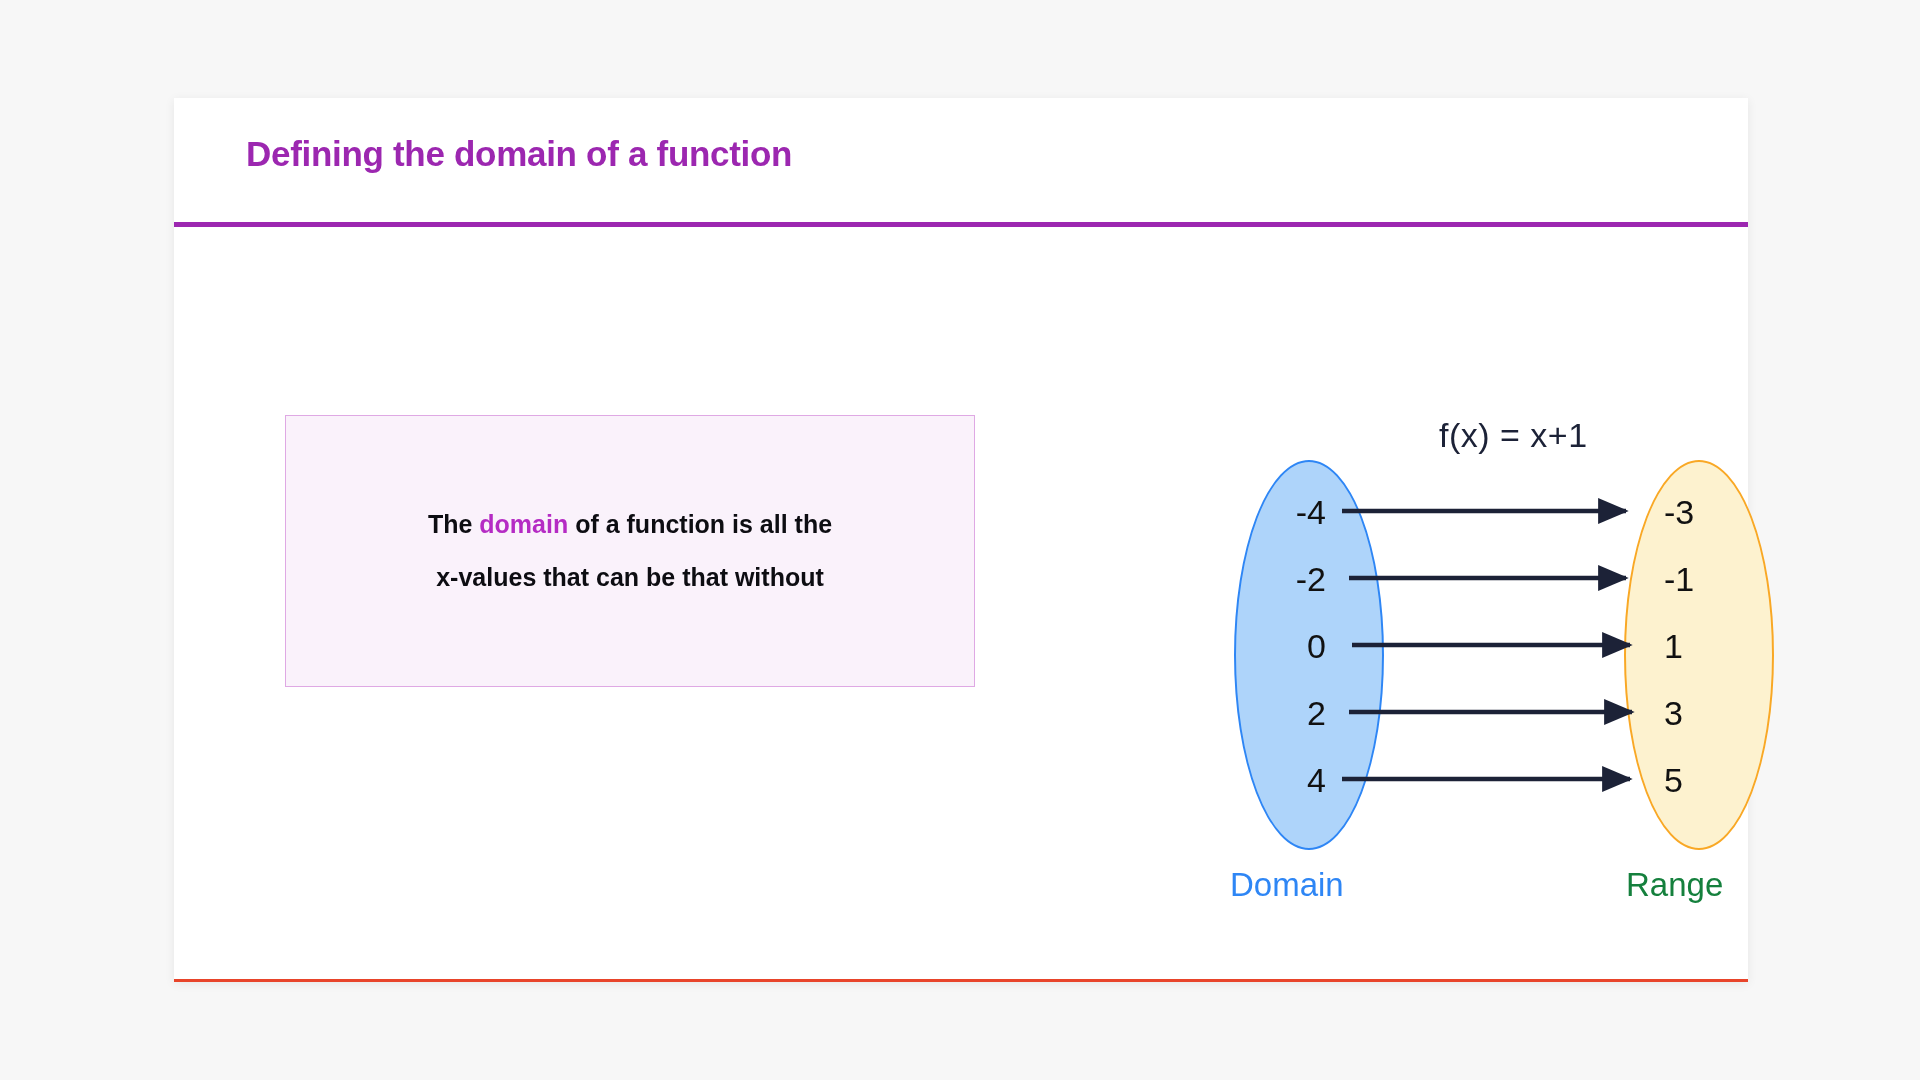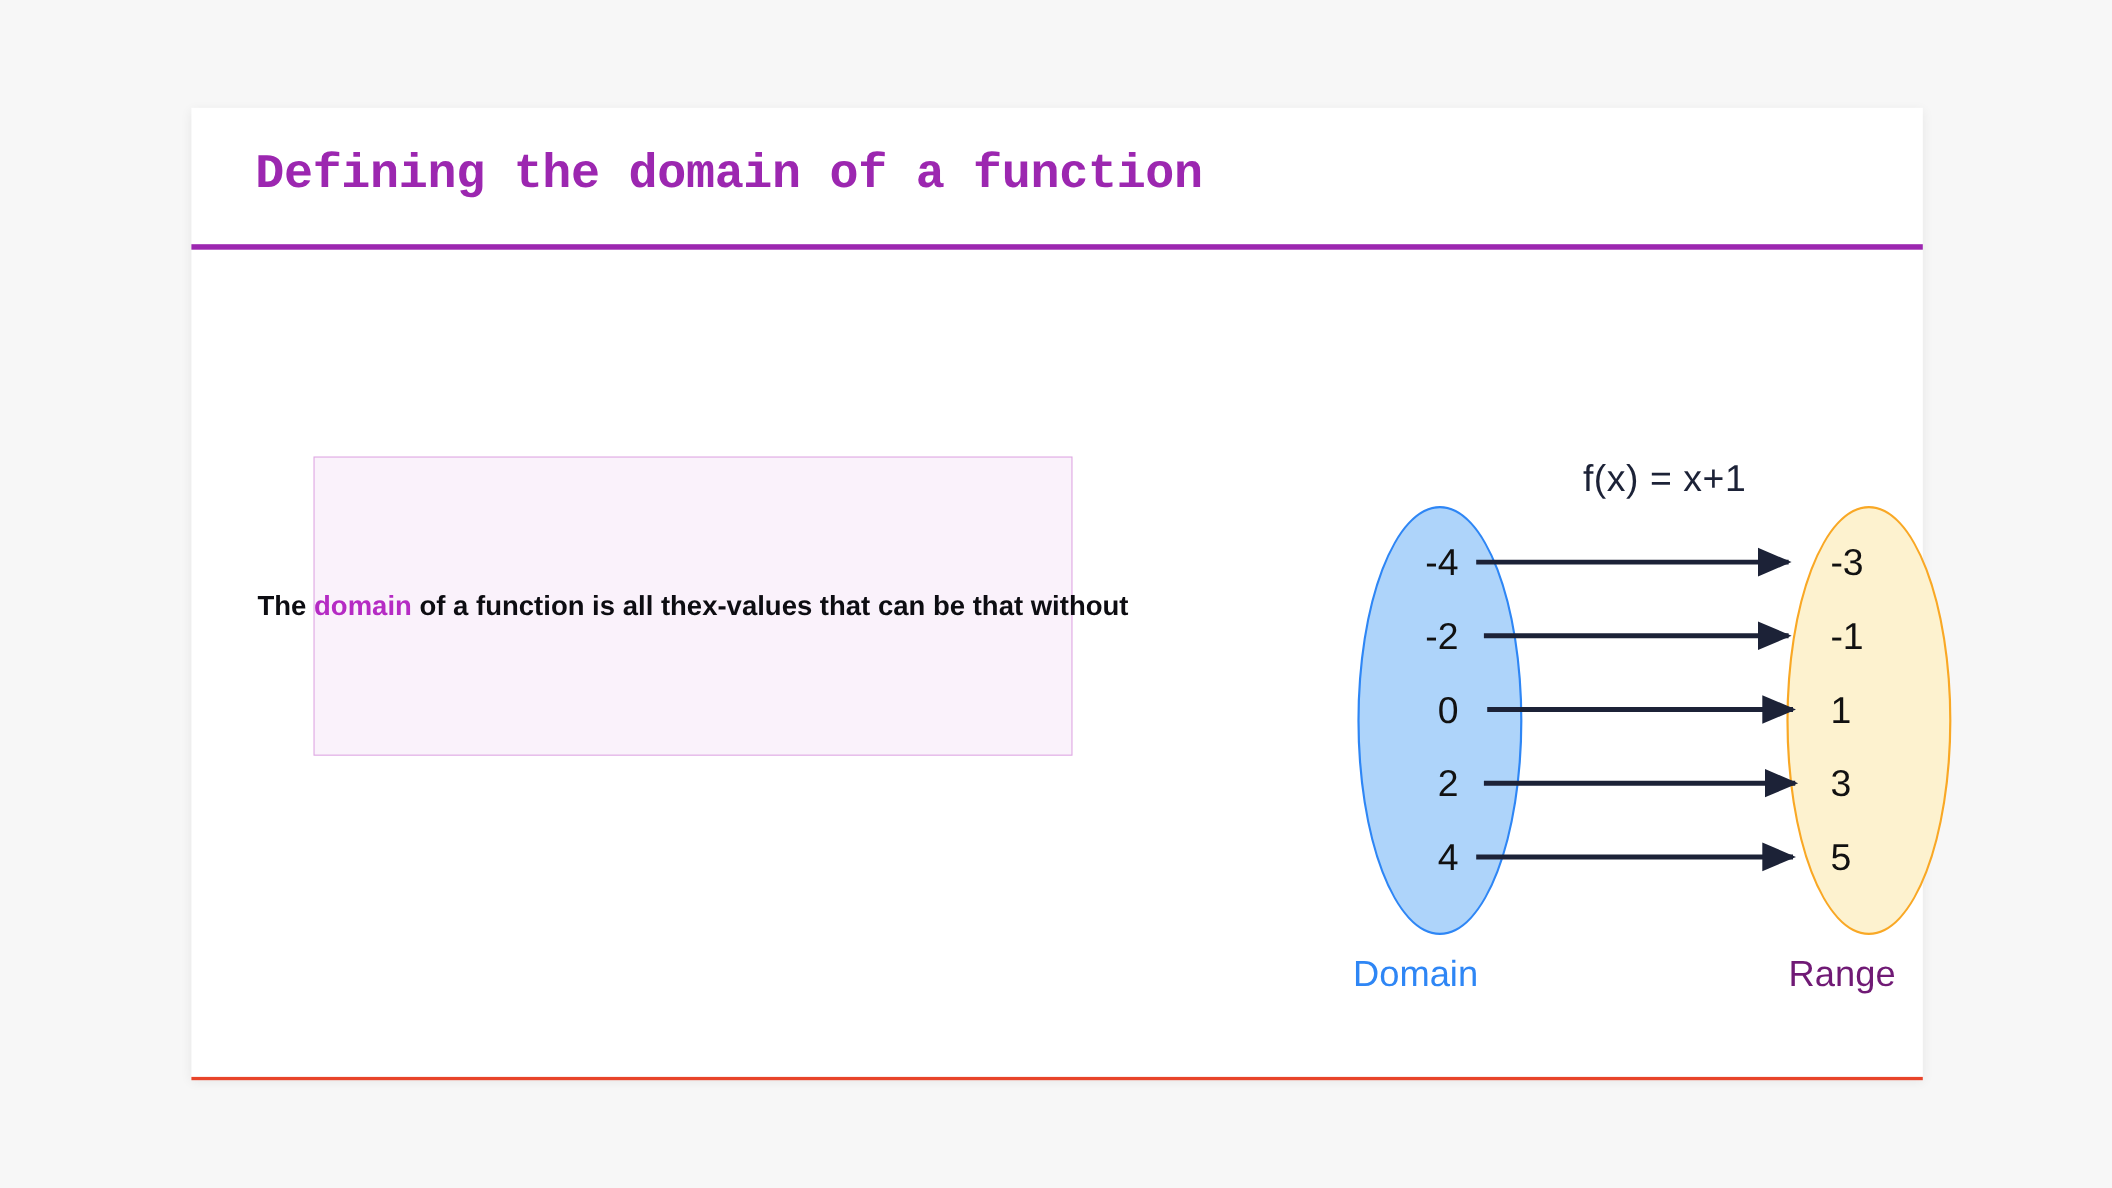--- a/index.html
+++ b/index.html
@@ -29,28 +29,27 @@
   .slide-header {
     position: absolute;
     left: 0;
     top: 0;
     width: 100%;
     height: 128px;
   }
 
   .slide-title {
     position: absolute;
-    left: 58px;
+    left: 72px;
     top: 36px;
-    font-size: 44px;
+    font-size: 35px;
     font-weight: bold;
     color: #9c27b0;
     letter-spacing: -0.3px;
     white-space: nowrap;
-    font-family: Liberation Mono, monospace;
   }
 
   .title-rule {
     position: absolute;
     left: 0;
     top: 124px;
     width: 100%;
     height: 5px;
     background: #9c27b0;
   }
@@ -68,20 +67,21 @@
   .definition-box {
     position: absolute;
     left: 111px;
     top: 317px;
     width: 690px;
     height: 272px;
     background: #faf2fb;
     border: 1.5px solid #dfa9e4;
     box-sizing: border-box;
     display: flex;
+    flex-direction: column;
     align-items: center;
     justify-content: center;
   }
   .definition-line {
     font-size: 25px;
     font-weight: bold;
     color: #0d0d12;
     line-height: 1;
     margin: 14px 0;
     text-align: center;
@@ -137,21 +137,21 @@
     top: 468px;
     font-size: 33px;
     white-space: nowrap;
   }
   .set-label-domain {
     left: 36px;
     color: #2e86f5;
   }
   .set-label-range {
     left: 432px;
-    color: #701a75;
+    color: #15803d;
     text-align: right;
   }
 
   .node {
     position: absolute;
     font-size: 34px;
     color: #111111;
     line-height: 1;
     white-space: nowrap;
   }

